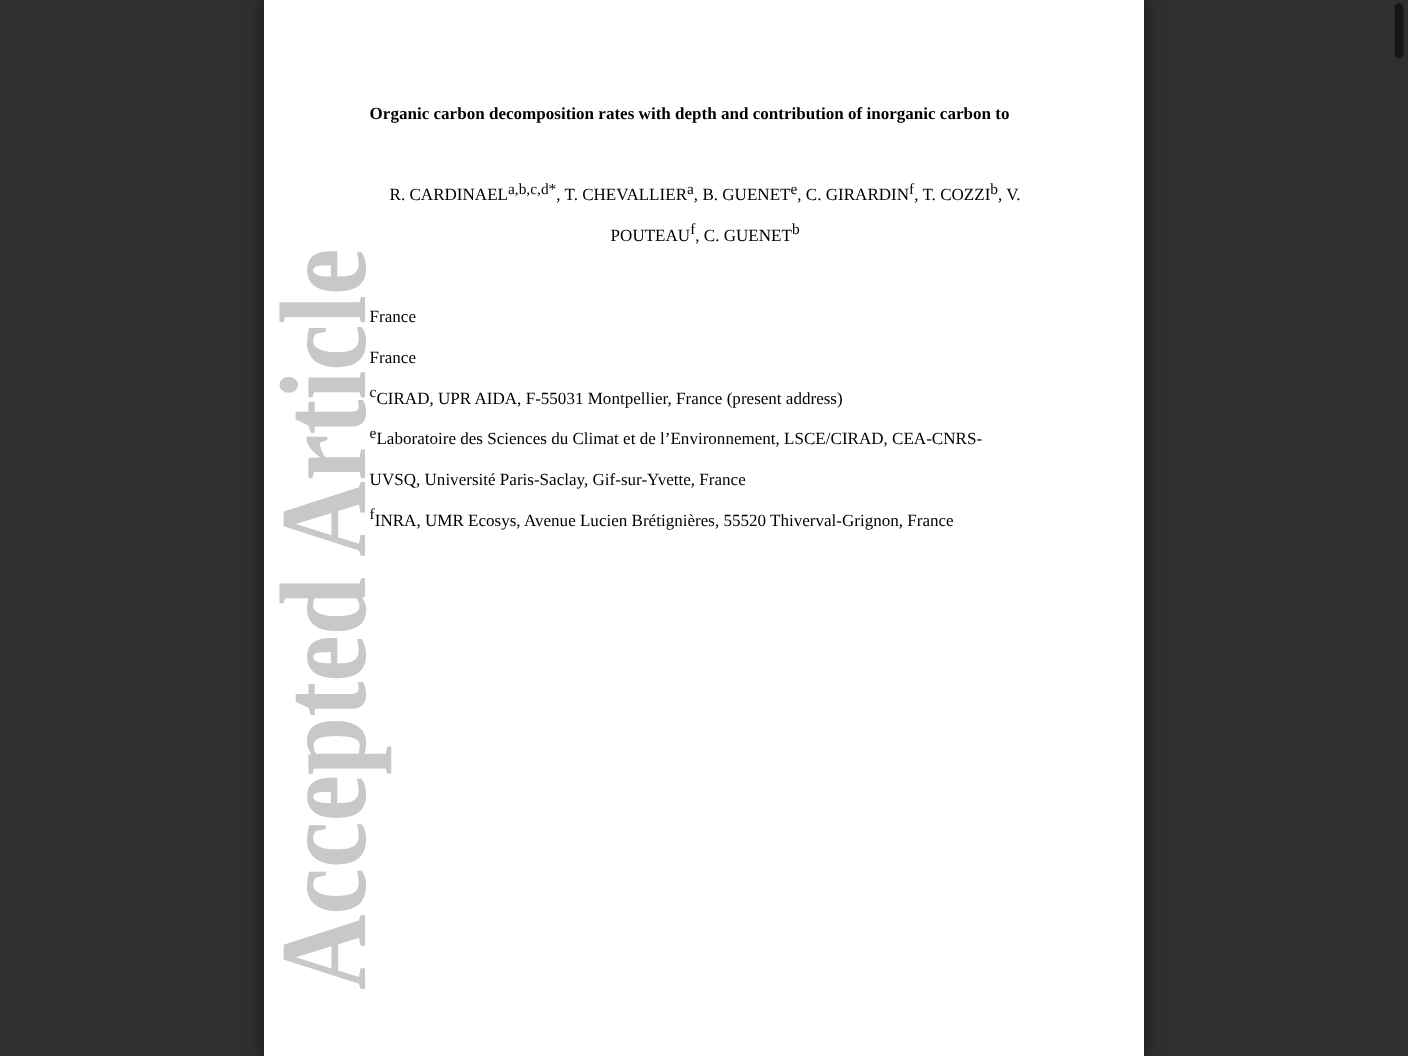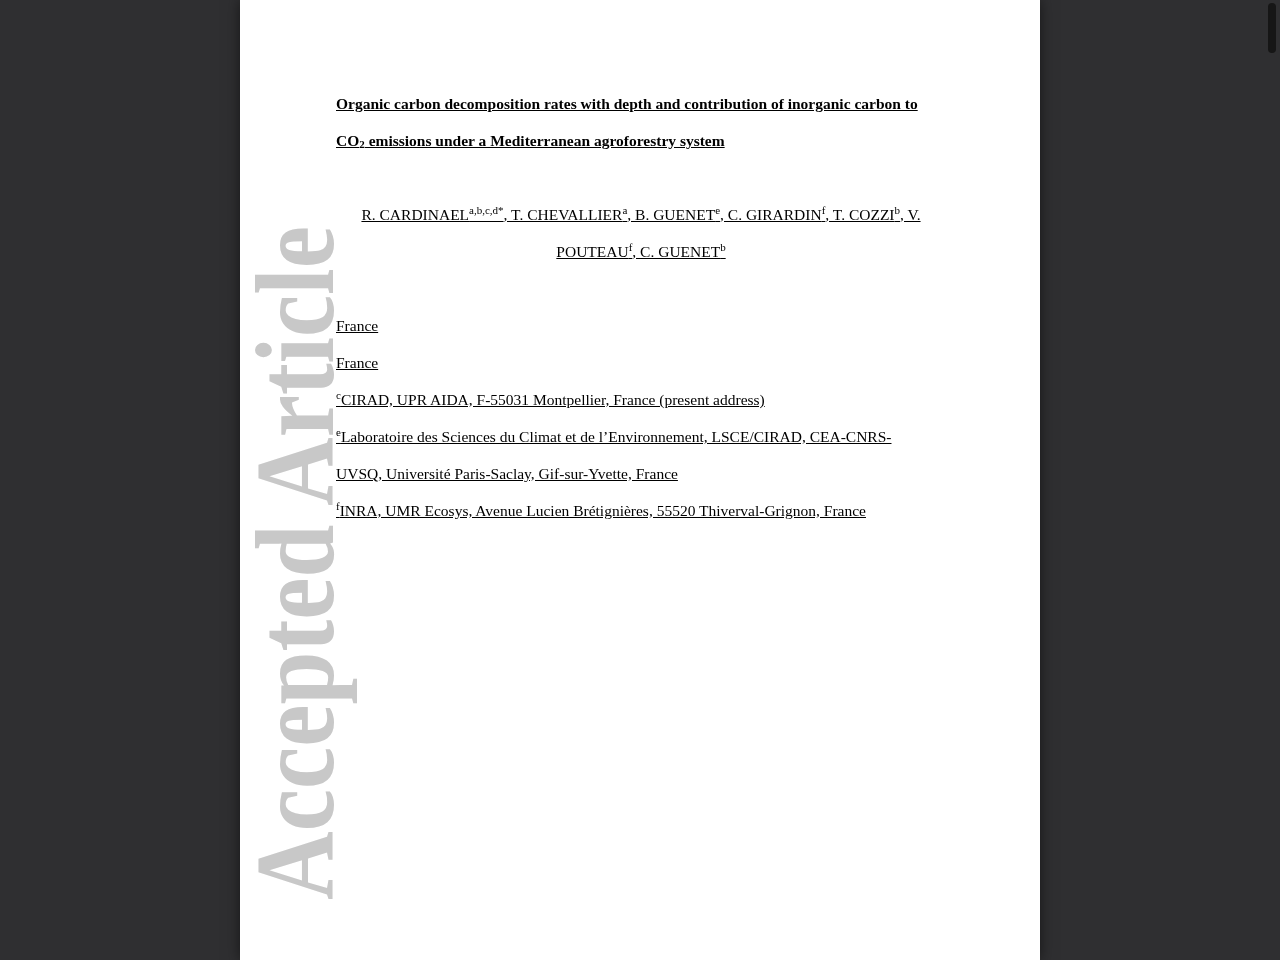--- a/index.html
+++ b/index.html
@@ -39,27 +39,26 @@
     position: absolute;
     left: 96px; top: 85px;
     width: 610px;
   }
   .line {
     height: 37px;
     line-height: 37px;
     font-size: 15.5px;
     color: #000000;
     white-space: nowrap;
-    text-decoration: underline;
   }
   .line.bold { font-weight: bold; }
   .line.center { text-align: center; }
   .line.blank { height: 37px; }
   sup.s {
-    font-size: 11px;
+    font-size: 14px;
     line-height: 0;
     vertical-align: 6px;
   }
   sub.s {
     font-size: 11px;
     line-height: 0;
     vertical-align: -2px;
   }
   .scrollbar-track {
     position: absolute;
@@ -83,23 +82,20 @@
   <div class="page">
 
     <div class="watermark">Accepted Article</div>
 
     <div class="content">
 
       <div class="line bold">
         <span>Organic carbon decomposition rates with depth and contribution of inorganic carbon to</span>
       </div>
 
-      <div class="line bold">
-        <span>CO</span><sub class="s">2</sub><span> emissions under a Mediterranean agroforestry system</span>
-      </div>
 
       <div class="line blank"></div>
 
       <div class="line center">
         <span>R. CARDINAEL</span><sup class="s">a,b,c,d*</sup><span>, T. CHEVALLIER</span><sup class="s">a</sup><span>, B. GUENET</span><sup class="s">e</sup><span>, C. GIRARDIN</span><sup class="s">f</sup><span>, T. COZZI</span><sup class="s">b</sup><span>, V.</span>
       </div>
 
       <div class="line center">
         <span>POUTEAU</span><sup class="s">f</sup><span>, C. GUENET</span><sup class="s">b</sup>
       </div>

